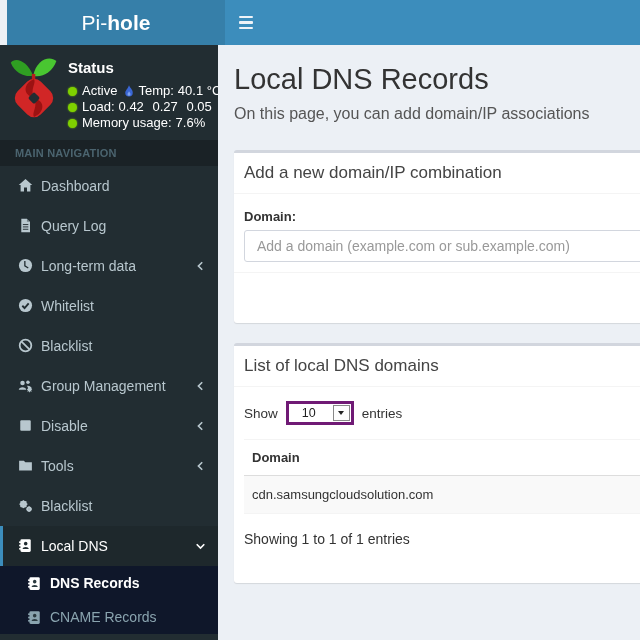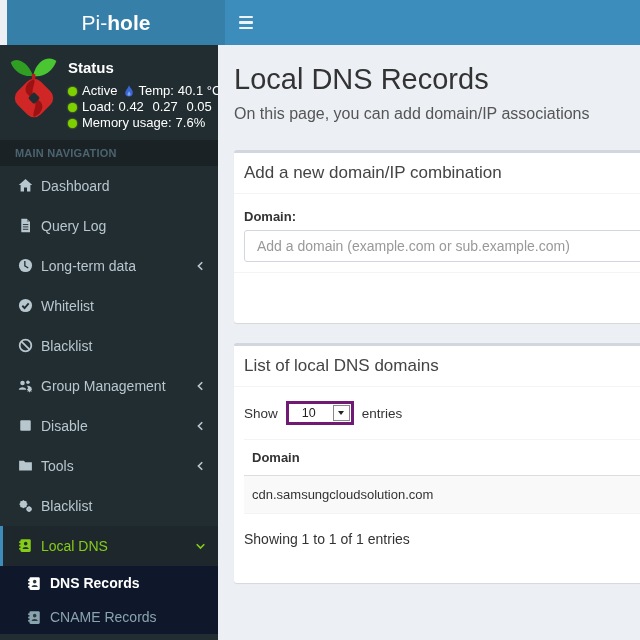--- a/index.html
+++ b/index.html
@@ -30,21 +30,21 @@
   .nav-section { background:#1a2226; color:#4b646f; font-size:11px; font-weight:700; padding:7px 15px; letter-spacing:.2px; }
 
   ul.menu { list-style:none; }
   .menu > li > a { display:flex; padding:12px 12px 12px 12px; border-left:3px solid transparent;
                    color:#b8c7ce; text-decoration:none; font-size:14px; position:relative; cursor:pointer; }
   .mi { width:20px; margin-right:6px; display:inline-flex; justify-content:center; flex:none; }
   .mi svg { width:15px; height:15px; }
   .mi svg .cut { fill:#222d32; }
   .chev { position:absolute; right:12px; top:50%; transform:translateY(-50%); display:inline-flex; }
   .chev svg { width:11px; height:11px; }
-  li.active-parent > a { background:#1e282c; border-left:3px solid #3c8dbc; color:#84cc16; }
+  li.active-parent > a { background:#1e282c; border-left:3px solid #3c8dbc; color:#ffffff; }
   ul.submenu { list-style:none; background:#0f172a; }
   .submenu li a { display:flex; align-items:center; padding:9px 12px 9px 24px; color:#8aa4af; text-decoration:none; font-size:14px; cursor:pointer; }
   .submenu li.active a { color:#fff; font-weight:700; }
   .submenu .mi svg .cut { fill:#2c3b41; }
 
   
   .content-wrapper { position:absolute; top:45px; left:218px; right:0; bottom:0; background:#ecf0f5; overflow:hidden; }
   .content { width:780px; padding-top:18px; }
   h1.page-title { font-size:29px; font-weight:400; color:#333; margin:0 0 9px 16px; }
   .page-subtitle { font-size:16px; color:#555; margin:0 0 27px 16px; }

